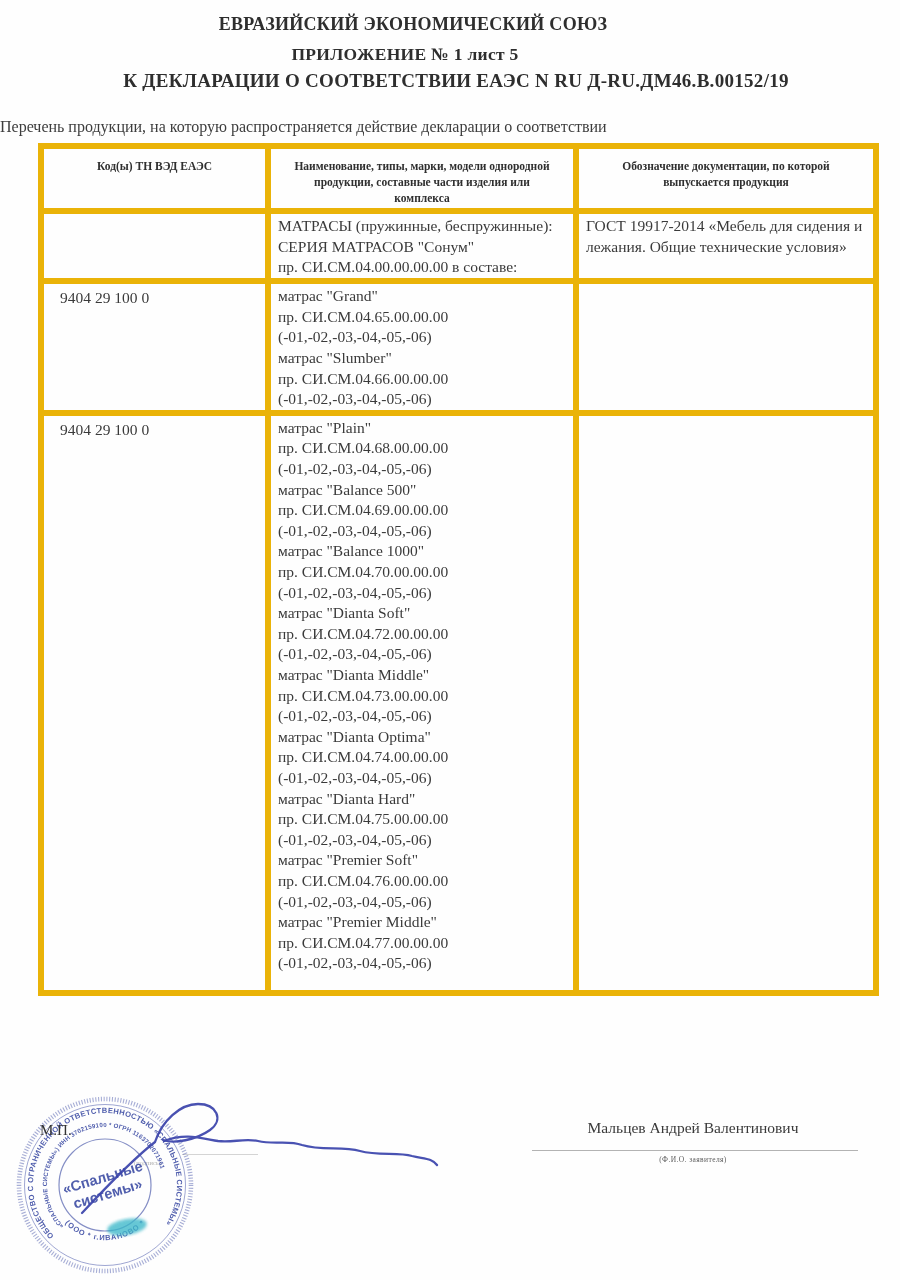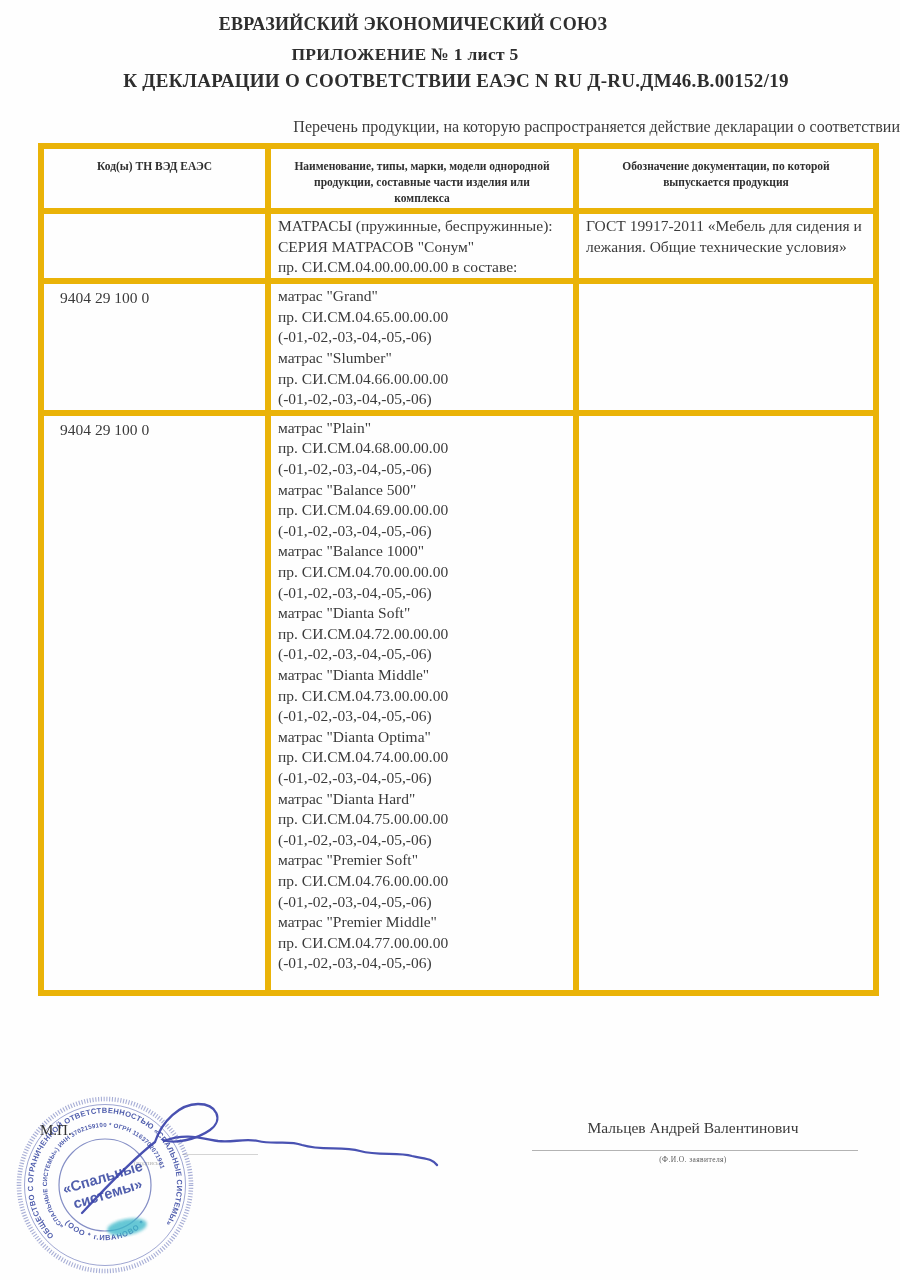--- a/index.html
+++ b/index.html
@@ -6,21 +6,21 @@
   .page{
     position:relative;width:900px;height:1280px;margin:0 auto;
     background:#fefefe;overflow:hidden;
     font-family:"Liberation Serif", serif;color:#3a3a3a;
   }
   
   .title{position:absolute;left:0;right:0;text-align:center;font-weight:bold;color:#2e2e2e;letter-spacing:.3px;}
   .title1{top:14px;font-size:18px;margin-left:-74px;}
   .title2{top:44px;font-size:17.5px;margin-left:-90px;}
   .title3{top:70px;font-size:19px;margin-left:12px;}
-  .subtitle{position:absolute;left:0;right:0;top:118px;text-align:right;font-size:16px;color:#3d3d3d;}
+  .subtitle{position:absolute;left:0;right:0;top:118px;text-align:left;font-size:16px;color:#3d3d3d;}
   
   table.products{
     position:absolute;left:38px;top:143px;width:835px;
     border-collapse:collapse;table-layout:fixed;
   }
   table.products th, table.products td{
     border:6px solid #eab308;vertical-align:top;overflow:hidden;
   }
   table.products th{
     font-size:11.5px;font-weight:bold;color:#2f2f2f;text-align:center;
@@ -68,21 +68,21 @@
         <th>Наименование, типы, марки, модели однородной продукции, составные части изделия или комплекса</th>
         <th>Обозначение документации, по которой выпускается продукция</th>
       </tr>
     </thead>
     <tbody>
       <tr class="r1">
         <td class="cell-code"></td>
         <td class="cell-name">МАТРАСЫ (пружинные, беспружинные):
 СЕРИЯ МАТРАСОВ "Сонум"
 пр. СИ.СМ.04.00.00.00.00 в составе:</td>
-        <td class="cell-doc">ГОСТ 19917-2011 «Мебель для сидения и
+        <td class="cell-doc">ГОСТ 19917-2014 «Мебель для сидения и
 лежания. Общие технические условия»</td>
       </tr>
       <tr class="r2">
         <td class="cell-code">9404 29 100 0</td>
         <td class="cell-name">матрас "Grand"
 пр. СИ.СМ.04.65.00.00.00
 (-01,-02,-03,-04,-05,-06)
 матрас "Slumber"
 пр. СИ.СМ.04.66.00.00.00
 (-01,-02,-03,-04,-05,-06)</td>

